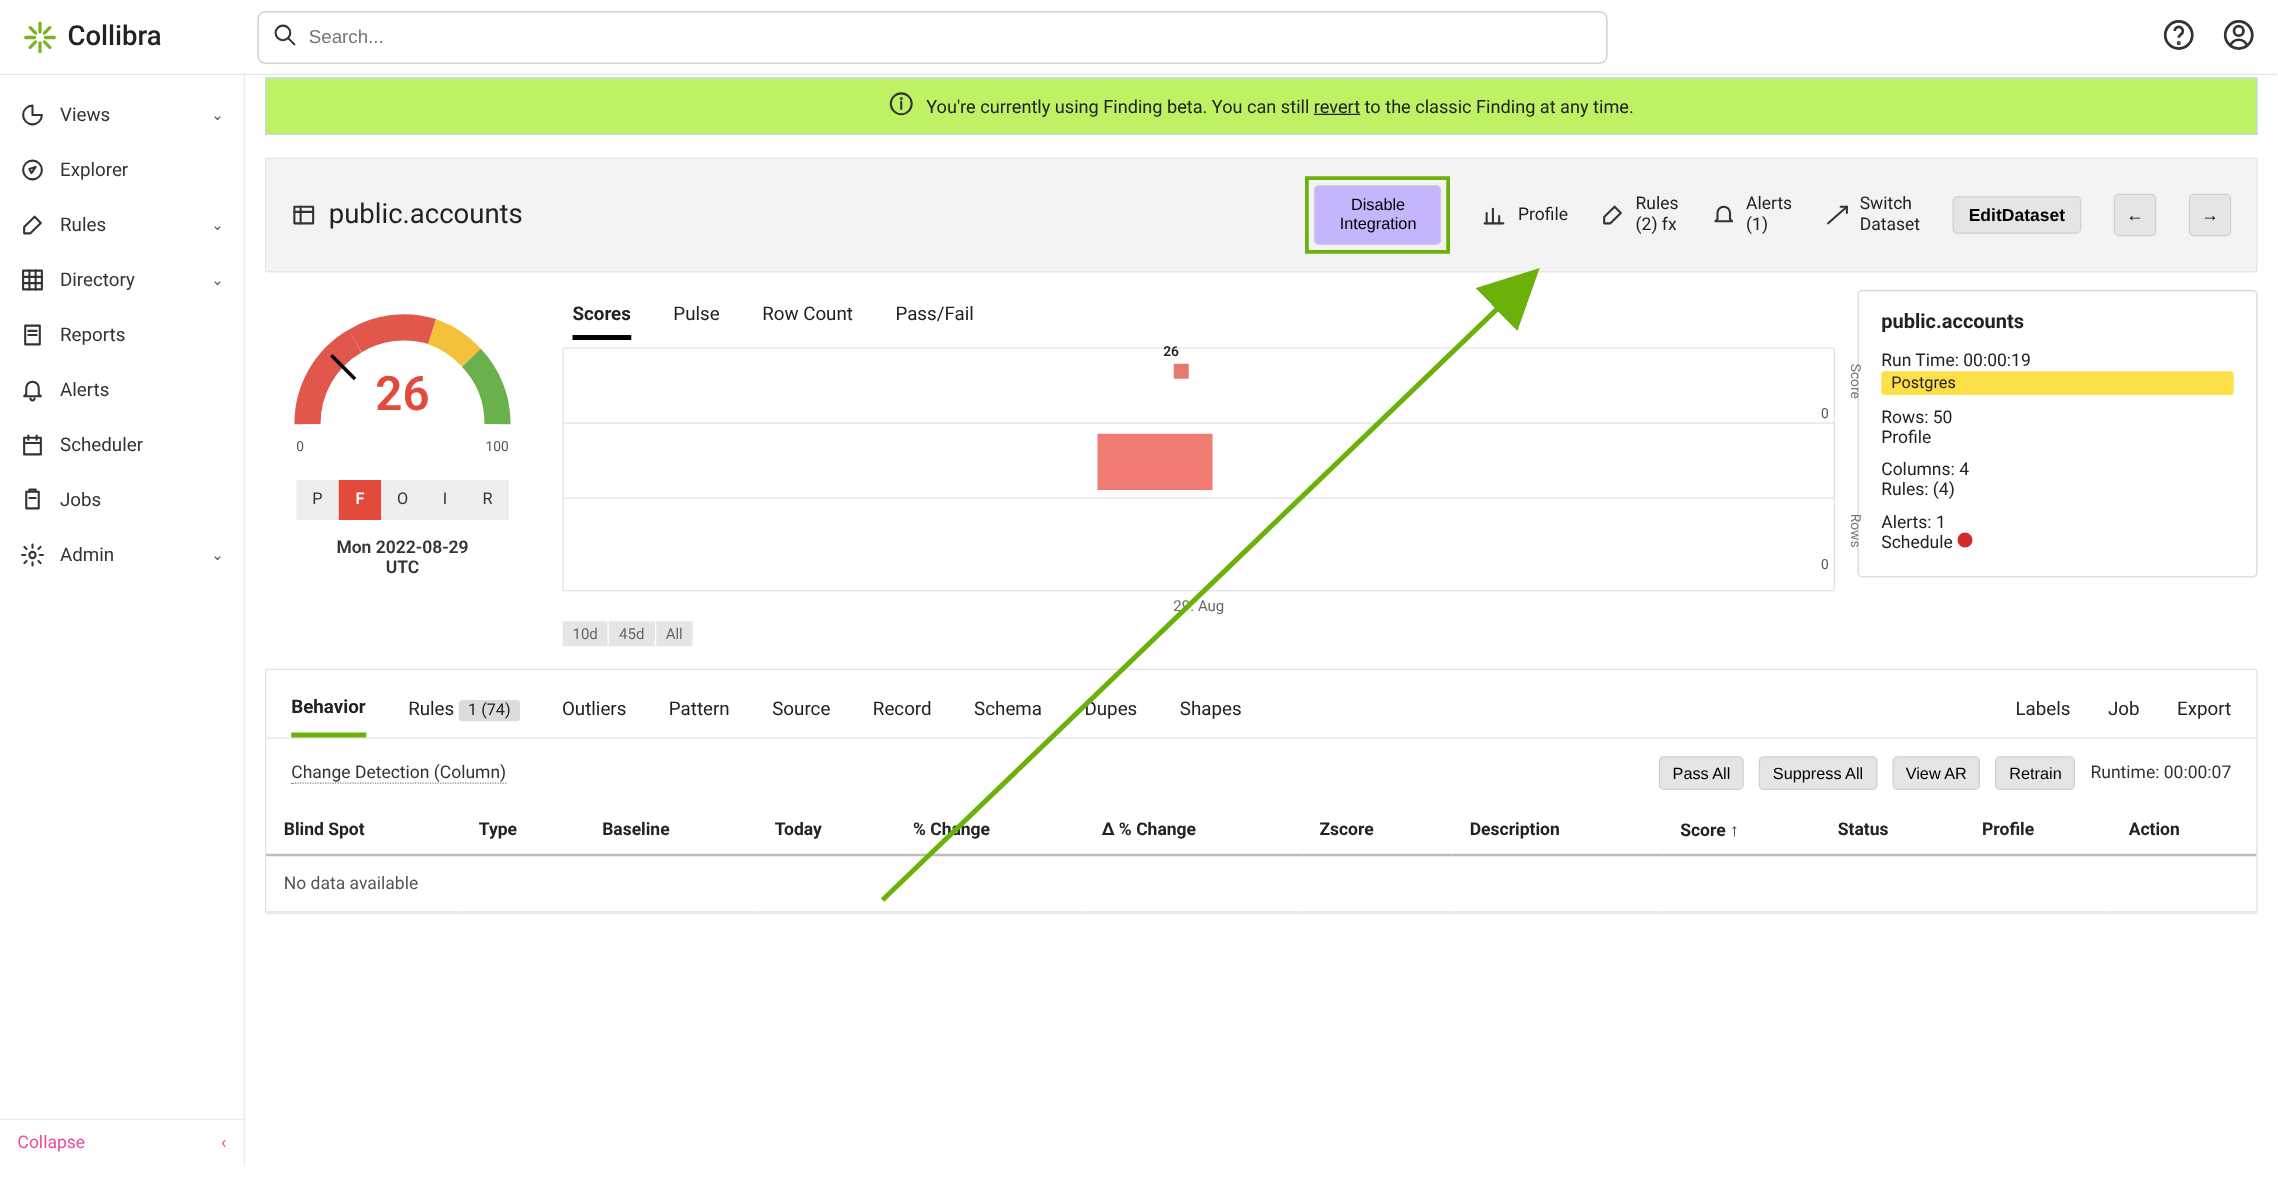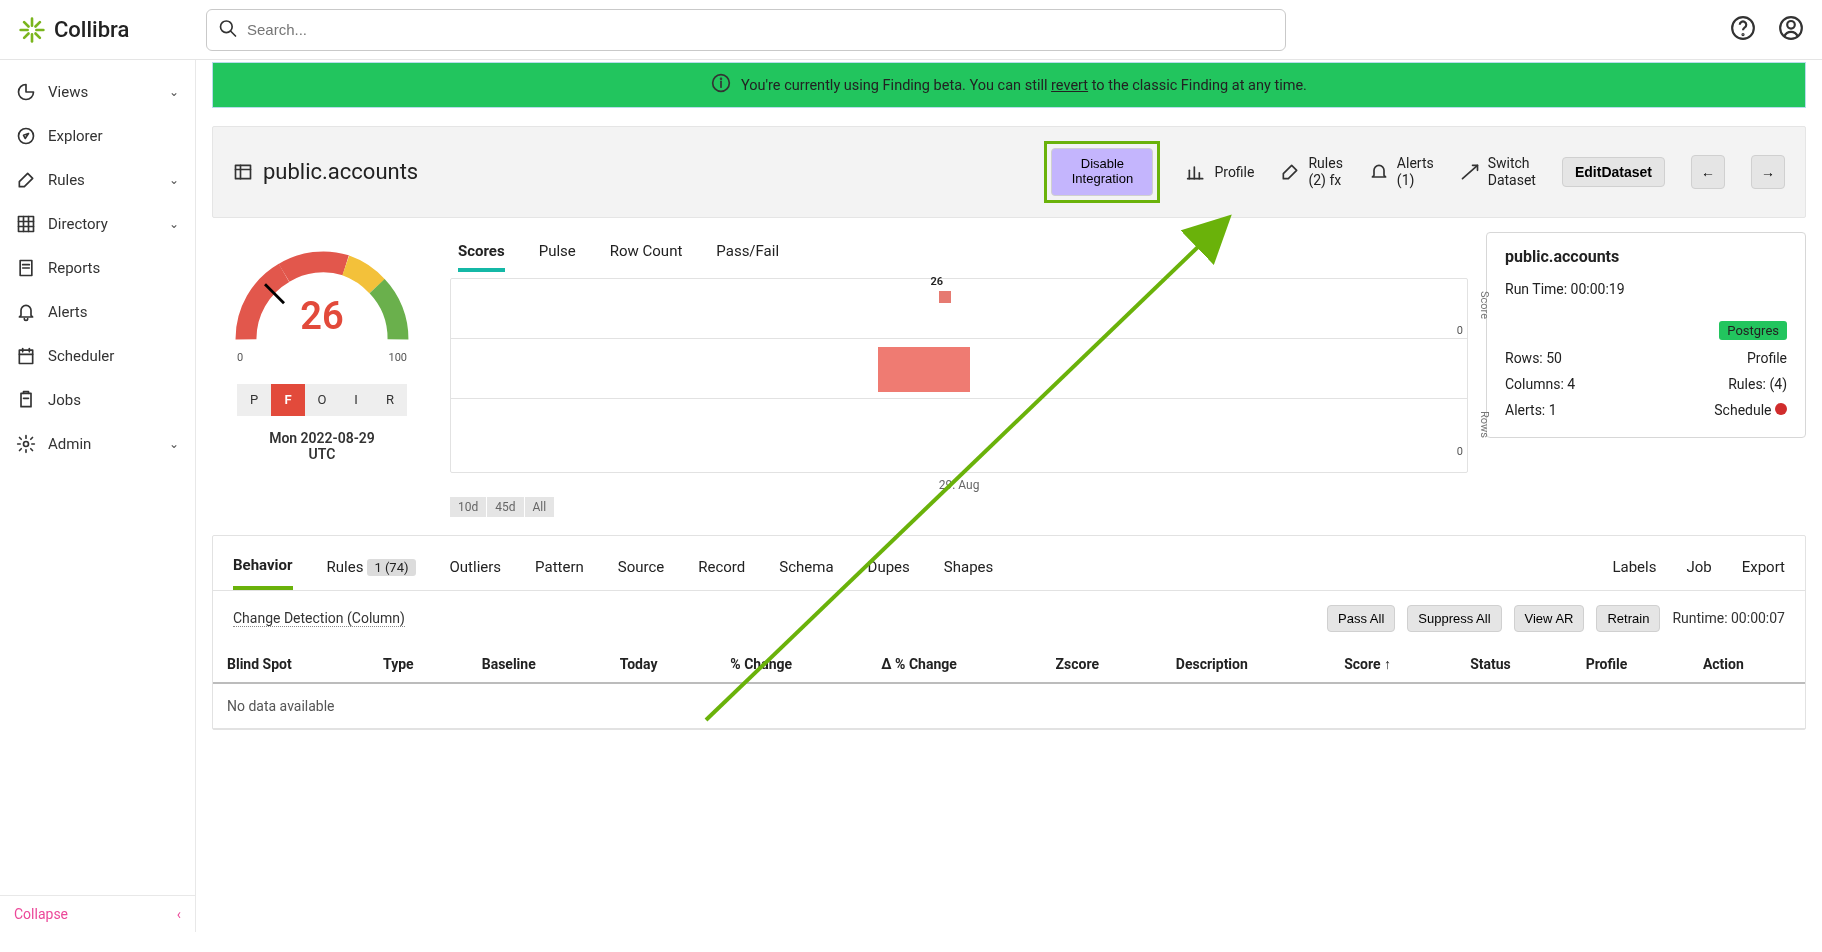--- a/index.html
+++ b/index.html
@@ -23,21 +23,21 @@
 .top-icons { display:flex; gap:22px; margin-left:auto; align-items:center; }
 .top-icons svg { width:26px; height:26px; stroke:#333; }
 
 
 .nav { padding:10px 0; flex:1;}
 .nav-item { display:flex; align-items:center; gap:12px; padding:12px 16px; color:#333; font-size:15px; cursor:pointer;}
 .nav-item .chev { margin-left:auto; color:#555; font-size:12px;}
 .nav-item svg { width:18px; height:18px; stroke:#333; fill:none; stroke-width:2;}
 
 
-.banner { background:#22c55e; border:1px solid #b8dceb; padding:10px 12px; margin-top:2px; display:flex; align-items:center; justify-content:center; gap:10px; font-size:14.5px; color:#222;}
+.banner { background:#bef264; border:1px solid #b8dceb; padding:10px 12px; margin-top:2px; display:flex; align-items:center; justify-content:center; gap:10px; font-size:14.5px; color:#222;}
 .banner a { text-decoration:underline; }
 
 
 .page-header { background:#f3f3f3; border:1px solid #e5e5e5; margin-top:18px; padding:14px 20px; display:flex; align-items:center; gap:20px; border-radius:2px;}
 .page-title { display:flex; align-items:center; gap:10px; font-size:22px;}
 .hdr-spacer { flex:1; }
 .hdr-actions { display:flex; align-items:center; gap:26px; }
 .hdr-item { display:flex; align-items:center; gap:8px; font-size:14px; cursor:pointer;}
 .hdr-item .stack { display:flex; flex-direction:column; line-height:1.2;}
 .btn { background:#e5e5e5; border:1px solid #d0d0d0; border-radius:4px; padding:6px 12px; font-size:14px; text-align:center; cursor:pointer;}
@@ -53,36 +53,36 @@
 .gauge-num { position:absolute; top:62px; left:0; right:0; font-size:38px; font-weight:600; color:#e24a3b;}
 .gauge-lab { display:flex; justify-content:space-between; width:170px; margin:4px auto 0; font-size:11px; color:#555;}
 .grade-row { display:flex; justify-content:center; margin-top:20px;}
 .grade { width:34px; height:32px; background:#eee; display:flex; align-items:center; justify-content:center; font-size:13px; color:#333;}
 .grade.active { background:#e24a3b; color:#fff; font-weight:600;}
 .gauge-date { margin-top:14px; font-size:14px; font-weight:600; color:#333;}
 
 .chart-col { flex:1; }
 .chart-tabs { display:flex; gap:34px; padding:2px 0 0 8px;}
 .chart-tab { padding:8px 0; font-size:15px; cursor:pointer; color:#222;}
-.chart-tab.active { font-weight:700; border-bottom:4px solid #14b8a6;}
+.chart-tab.active { font-weight:700; border-bottom:4px solid #000000;}
 .chart-area { border:1px solid #e2e2e2; border-radius:2px; margin-top:6px; position:relative; height:195px; background:#fff;}
 .chart-labels-right { position:absolute; right:-24px; font-size:11px; color:#777; writing-mode:vertical-lr;}
 .mini-chart { height:60px; border-bottom:1px solid #e2e2e2; position:relative;}
 .mini-zero { position:absolute; right:4px; bottom:1px; font-size:11px; color:#555;}
 .bar26 { position:absolute; left:48%; top:12px; width:12px; height:12px; background:#e67a71;}
 .bar26-lbl { position:absolute; left:47.2%; top:-4px; font-size:11px; font-weight:600;}
 .barwide { position:absolute; left:42%; top:8px; width:92px; height:45px; background:#ef7b72;}
 .time-ctrl { display:flex; gap:0; margin-top:6px;}
 .time-ctrl span { background:#e5e5e5; padding:3px 8px; font-size:12px; color:#666; margin-right:1px; cursor:pointer;}
 .axis-date { position:absolute; bottom:-20px; left:48%; font-size:12px; color:#666;}
 
 .info-box { width:320px; border:1px solid #d7d7d7; border-radius:4px; padding:14px 18px;}
 .info-box h3 { font-size:16px; font-weight:700; margin-bottom:10px;}
-.info-row { display:flex; justify-content:space-between; padding:5px 0; font-size:14px;}
-.pill { background:#22c55e; border-radius:3px; padding:2px 8px; font-size:13px;margin-top:40px;}
+.info-row { display:flex; justify-content:space-between; padding:5px 0; font-size:14px;flex-direction:column;}
+.pill { background:#fde047; border-radius:3px; padding:2px 8px; font-size:13px;}
 .dot-red { width:12px; height:12px; border-radius:50%; background:#d02c2c; display:inline-block;}
 
 
 .lower { border:1px solid #e2e2e2; margin-top:18px; border-radius:2px;}
 .lower-tabs { display:flex; gap:34px; padding:10px 20px 0 20px; border-bottom:1px solid #e2e2e2; align-items:center;}
 .ltab { padding:10px 0 12px; font-size:15px; cursor:pointer;}
 .ltab.active { font-weight:700; border-bottom:4px solid #6ab20a;}
 .ltab .badge { background:#dcdcdc; border-radius:3px; padding:1px 7px; font-size:13px; margin-left:4px;}
 .ltab-right { margin-left:auto; display:flex; gap:30px;}
 

